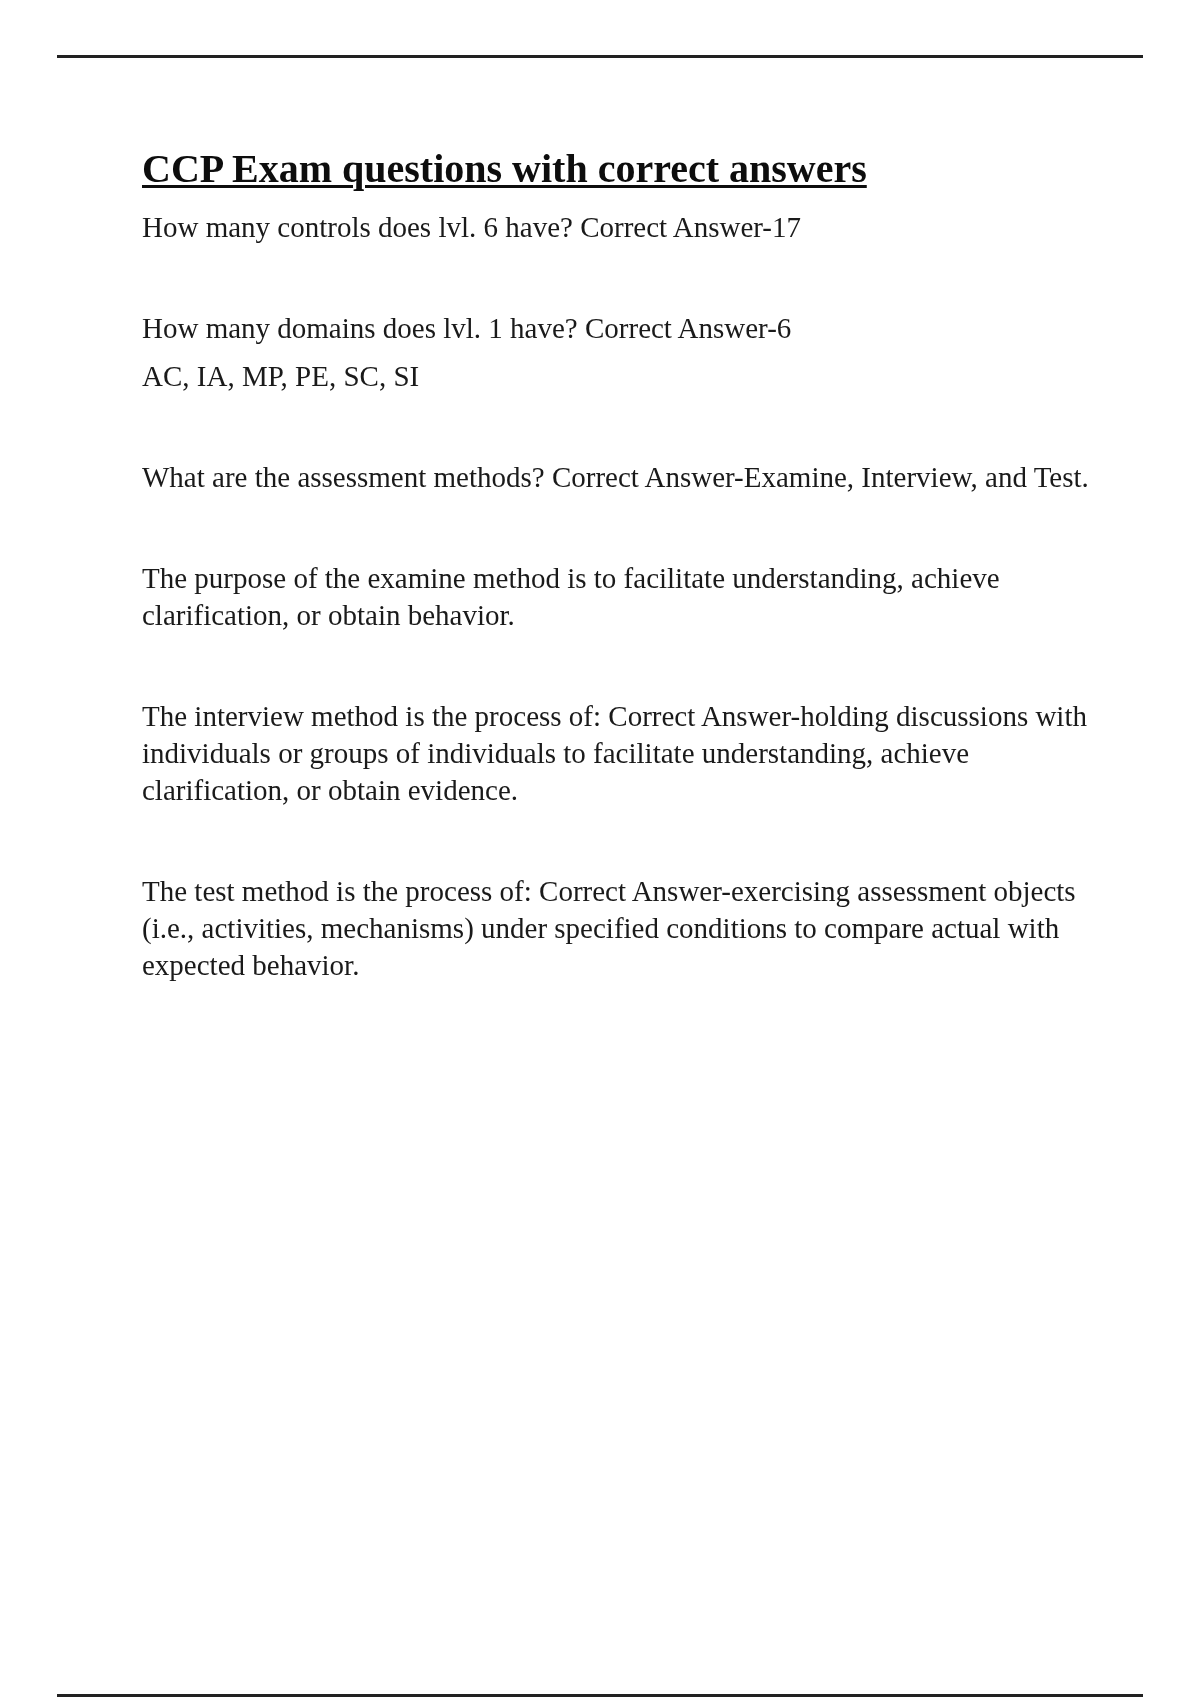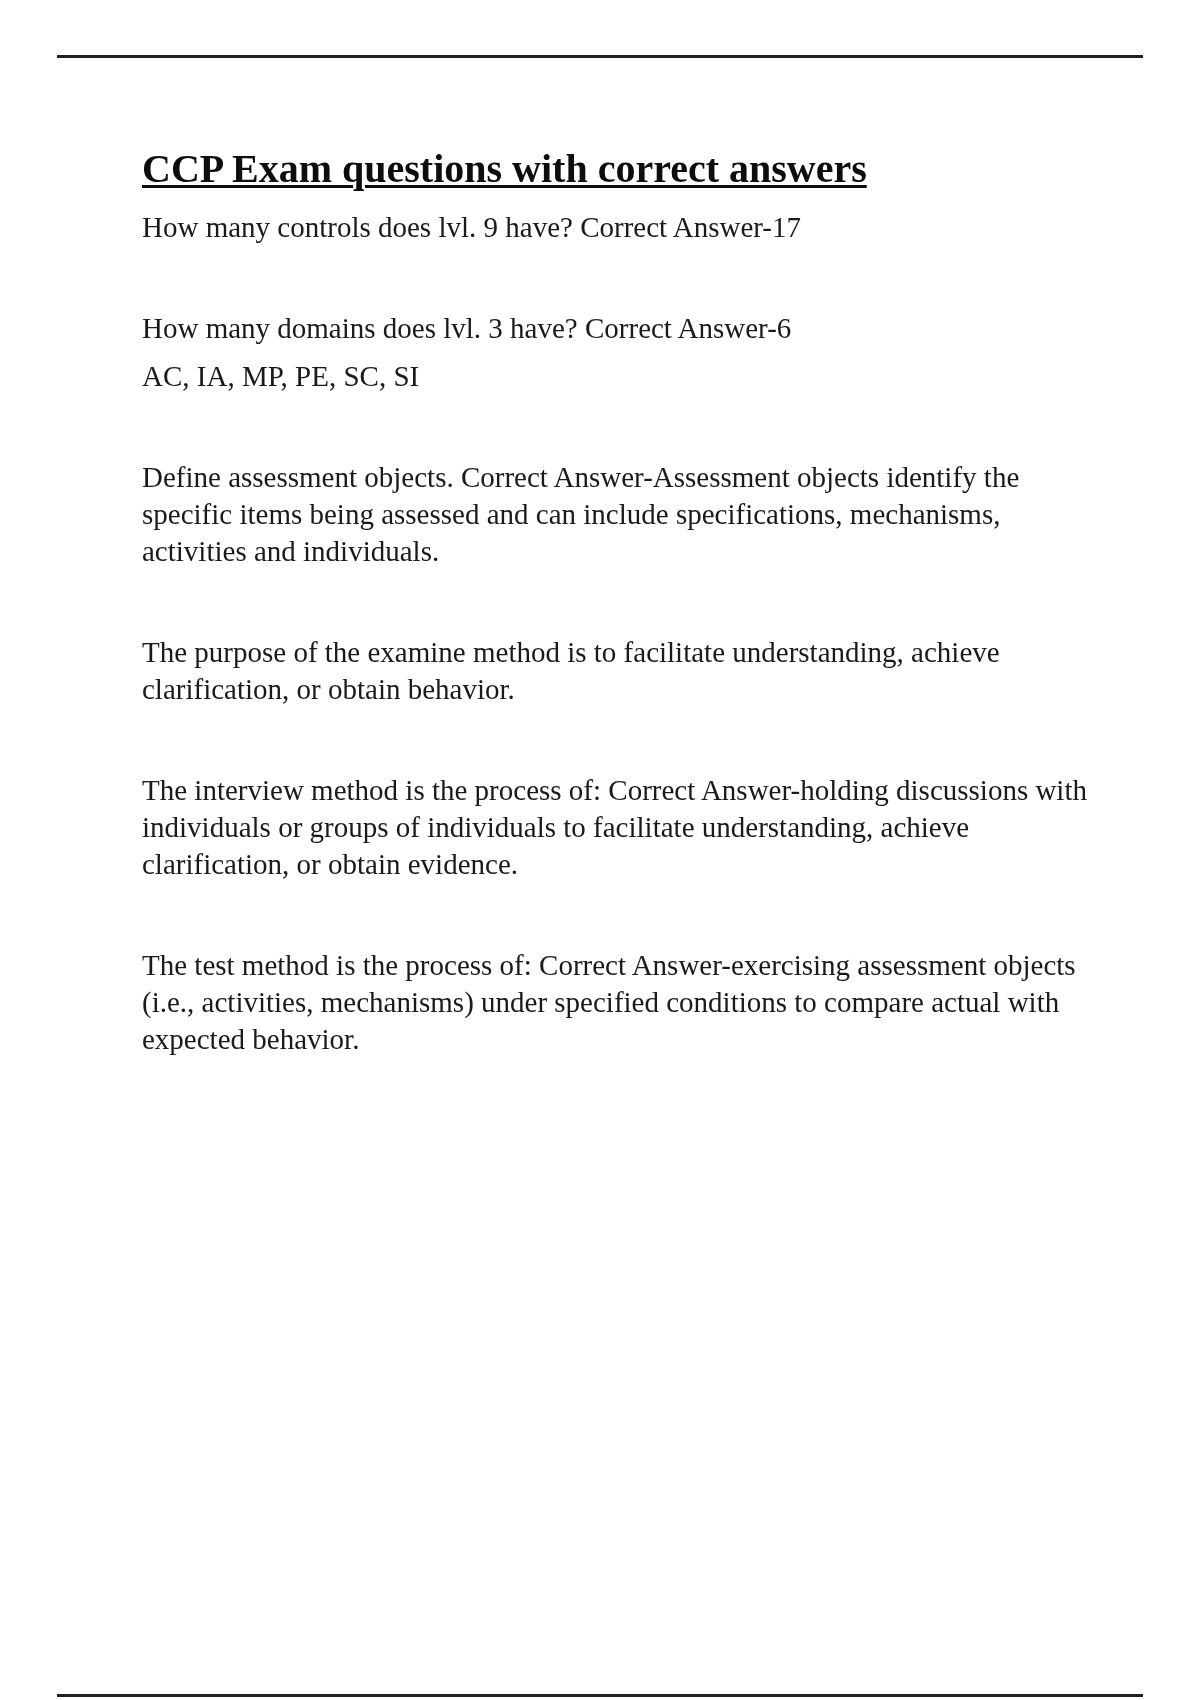--- a/index.html
+++ b/index.html
@@ -53,31 +53,29 @@
 </style>
 </head>
 <body>
 
 <div class="page">
   <div class="hrule top"></div>
 
   <div class="content">
     <h1 class="doc-title">CCP Exam questions with correct answers</h1>
 
-    <p class="para">How many controls does lvl. 9 have? Correct Answer-17</p>
+    <p class="para">How many controls does lvl. 6 have? Correct Answer-17</p>
 
-    <p class="para tight">How many domains does lvl. 3 have? Correct Answer-6</p>
+    <p class="para tight">How many domains does lvl. 1 have? Correct Answer-6</p>
 
     <p class="para">AC, IA, MP, PE, SC, SI</p>
 
 
+    <p class="para">What are the assessment methods? Correct Answer-Examine, Interview, and Test.</p>
 
-    <p class="para">Define assessment objects. Correct Answer-Assessment objects identify the
-specific items being assessed and can include specifications, mechanisms,
-activities and individuals.</p>
 
 
     <p class="para">The purpose of the examine method is to facilitate understanding, achieve
 clarification, or obtain behavior.</p>
 
     <p class="para">The interview method is the process of: Correct Answer-holding discussions with
 individuals or groups of individuals to facilitate understanding, achieve
 clarification, or obtain evidence.</p>
 
     <p class="para last">The test method is the process of: Correct Answer-exercising assessment objects

